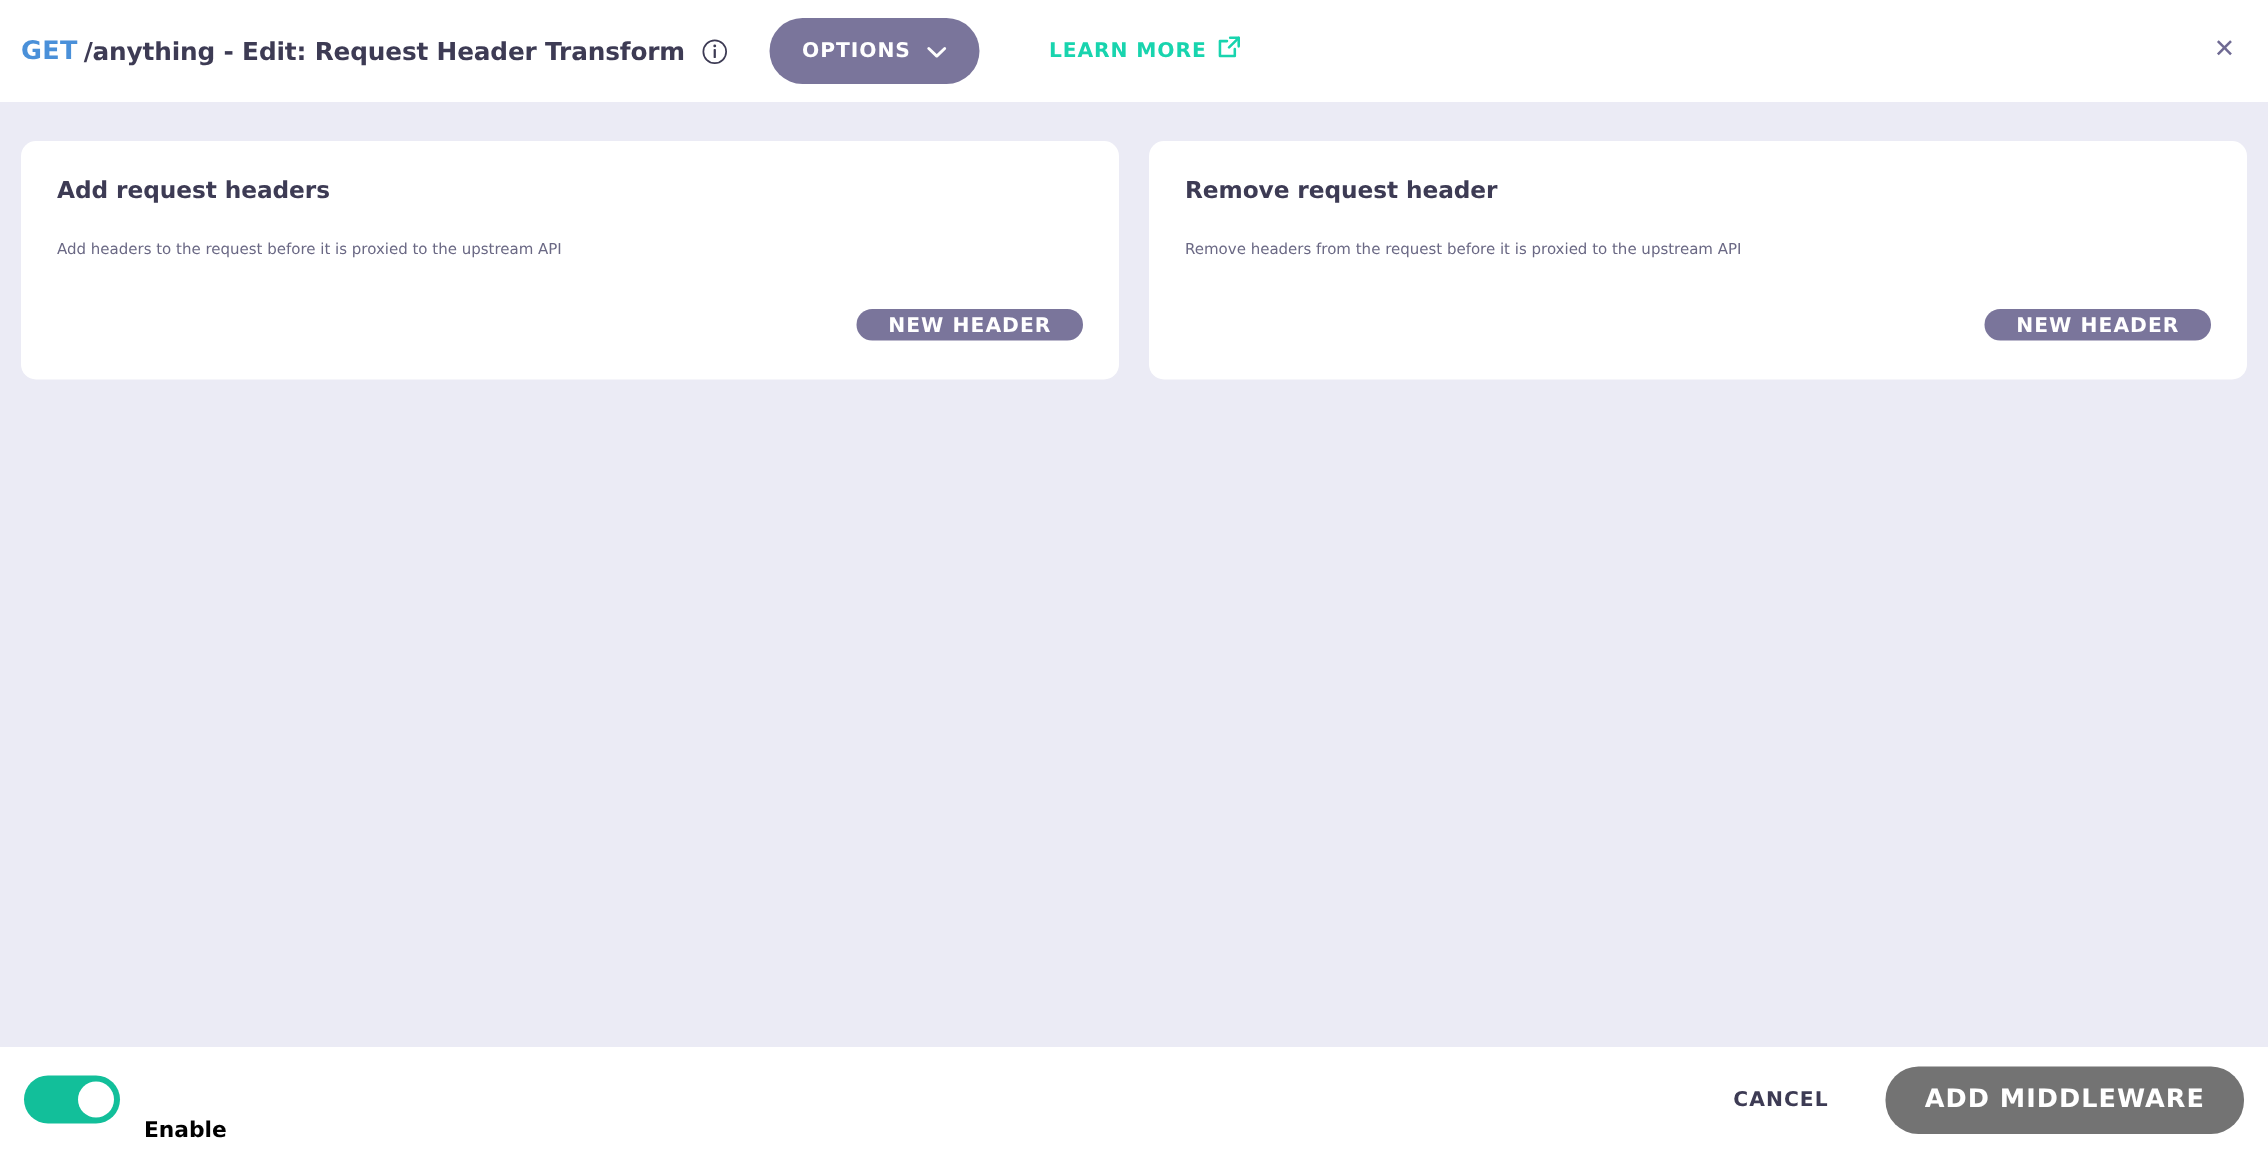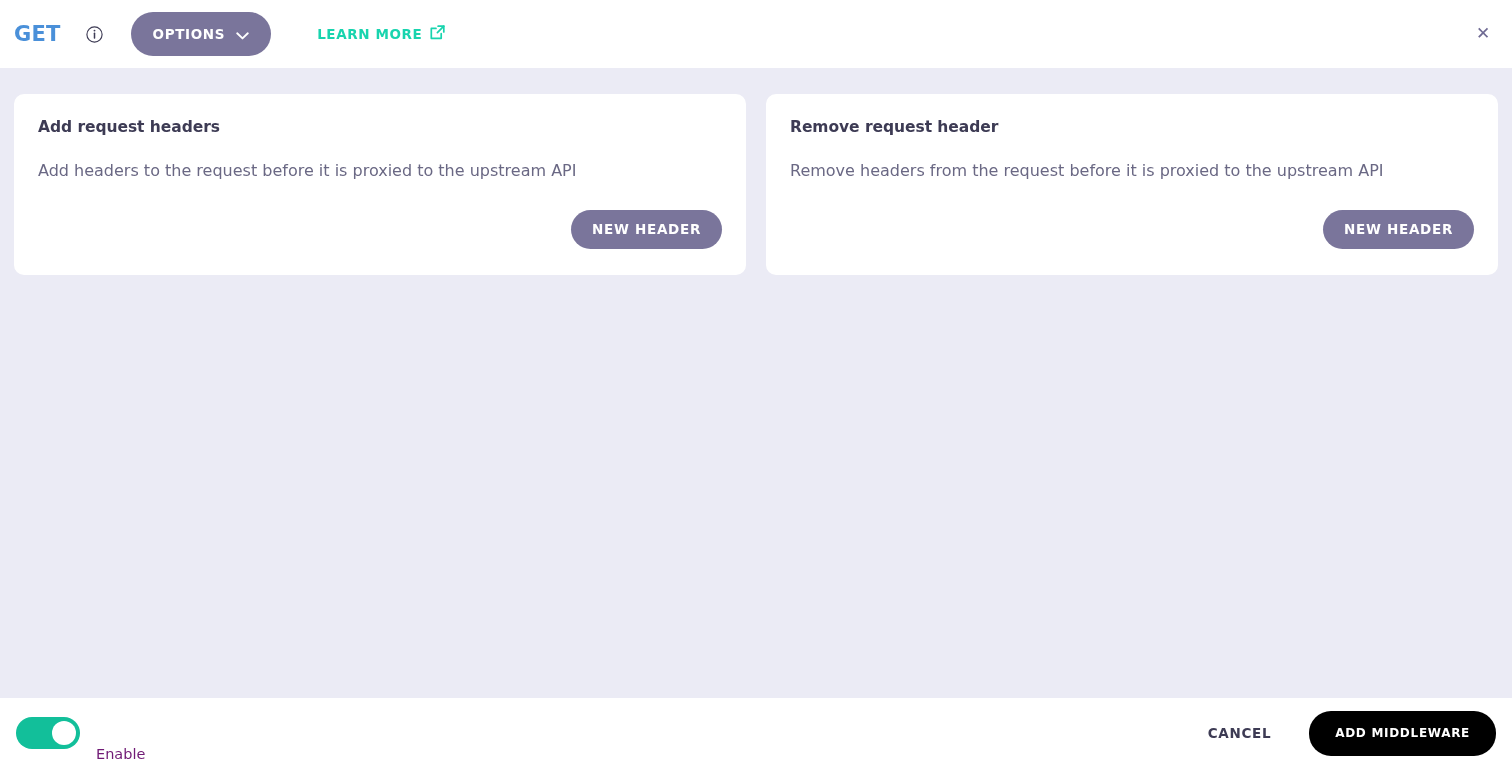--- a/index.html
+++ b/index.html
@@ -40,25 +40,25 @@
 
   .header-left {
     display: flex;
     align-items: center;
     gap: 0;
     flex: 1 1 auto;
     min-width: 0;
   }
 
   .method-badge {
-    font-size: 21px;
+    font-size: 17px;
     font-weight: 700;
     color: #4a90d9;
     letter-spacing: 0.2px;
-    margin-right: 14px;
+    margin-right: 4px;
     white-space: nowrap;
   }
 
   .header-title {
     font-size: 16.5px;
     font-weight: 700;
     color: #3d3b54;
     white-space: nowrap;
     letter-spacing: -0.1px;
   }
@@ -160,38 +160,38 @@
 
   .card-title {
     font-size: 15.5px;
     font-weight: 700;
     color: #3d3b54;
     letter-spacing: -0.05px;
     margin-bottom: 12px;
   }
 
   .card-desc {
-    font-size: 16px;
+    font-size: 10px;
     font-weight: 400;
     color: #6a6884;
     line-height: 1.35;
   }
 
   .card-actions {
     margin-top: auto;
     padding-top: 16px;
     display: flex;
     justify-content: flex-end;
   }
 
   .new-header-btn {
     display: inline-flex;
     align-items: center;
     justify-content: center;
-    height: 39px;
+    height: 21px;
     padding: 0 21px;
     border: none;
     border-radius: 20px;
     background: #7a759b;
     color: #ffffff;
     font-family: inherit;
     font-size: 13.5px;
     font-weight: 700;
     letter-spacing: 0.7px;
     text-transform: uppercase;
@@ -232,22 +232,22 @@
     top: 4px;
     left: 36px;
     width: 24px;
     height: 24px;
     border-radius: 50%;
     background: #ffffff;
   }
 
   .toggle-label {
     font-size: 14.5px;
-    font-weight: 400;
-    color: #701a75;
+    font-weight: 700;
+    color: #000000;
     margin-top: 41px;
   }
 
   .footer-right {
     margin-left: auto;
     display: flex;
     align-items: center;
     gap: 34px;
   }
 
@@ -265,39 +265,40 @@
   }
 
   .primary-btn {
     display: inline-flex;
     align-items: center;
     justify-content: center;
     height: 45px;
     padding: 0 26px;
     border: none;
     border-radius: 22px;
-    background: #000000;
+    background: #737373;
     color: #ffffff;
     font-family: inherit;
-    font-size: 12px;
+    font-size: 17px;
     font-weight: 700;
     letter-spacing: 0.7px;
     text-transform: uppercase;
     cursor: pointer;
     white-space: nowrap;
   }
 </style>
 </head>
 <body>
 
 <div class="app">
 
   <div class="header">
     <div class="header-left">
       <span class="method-badge">GET</span>
+      <span class="header-title">/anything - Edit: Request Header Transform</span>
 
       <span class="info-icon">
         <svg width="17" height="17" viewBox="0 0 17 17" fill="none" aria-hidden="true">
           <circle cx="8.5" cy="8.5" r="7.6" stroke="#3d3b54" stroke-width="1.15"></circle>
           <circle cx="8.5" cy="4.6" r="0.95" fill="#3d3b54"></circle>
           <rect x="7.75" y="6.6" width="1.5" height="6.1" rx="0.6" fill="#3d3b54"></rect>
         </svg>
       </span>
 
       <button class="options-btn">

